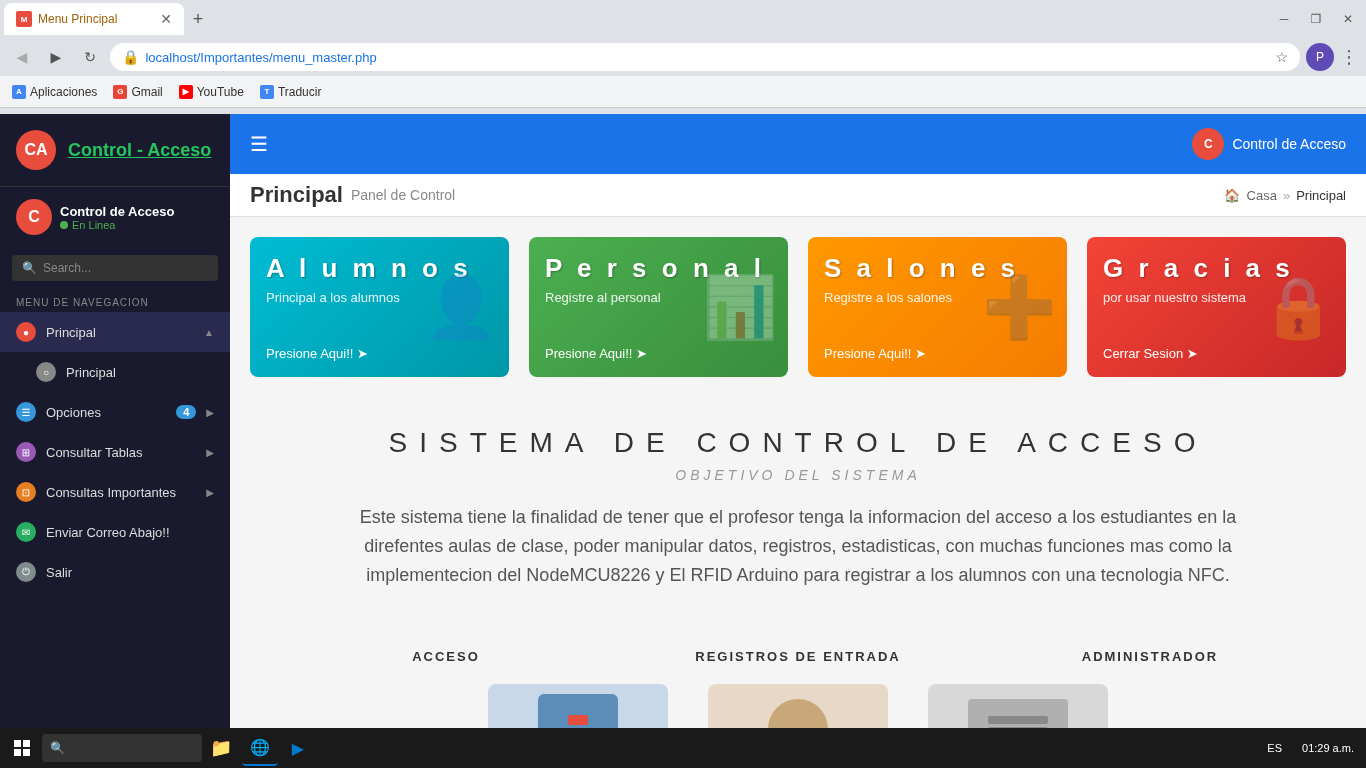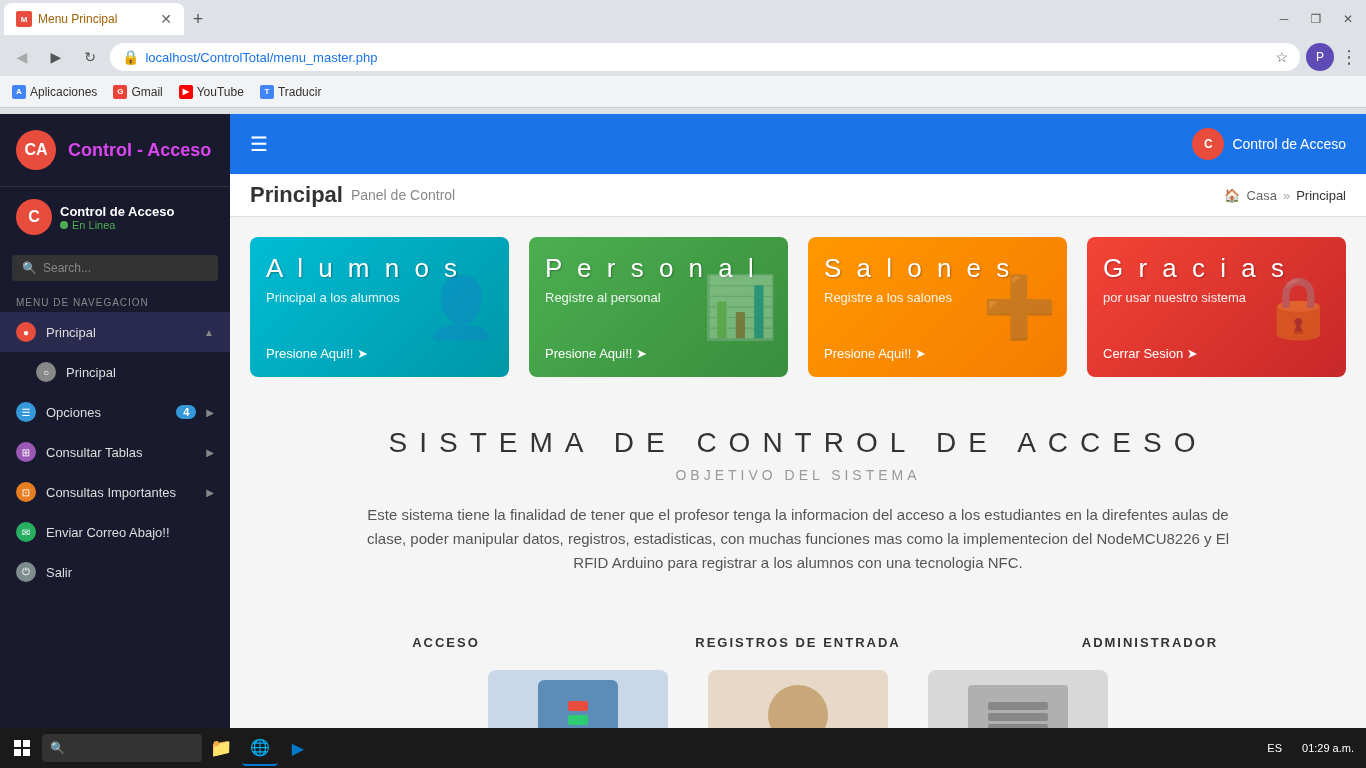--- a/index.html
+++ b/index.html
@@ -31,21 +31,21 @@
     .bookmark-favicon { width: 14px; height: 14px; border-radius: 2px; }
     .bm-apps { background: #4285f4; }
 
     
     .app-container { display: flex; height: calc(768px - 114px); }
 
     
     .sidebar { width: 230px; background: #1a1a2e; color: white; display: flex; flex-direction: column; overflow: hidden; }
     .sidebar-header { padding: 16px; border-bottom: 1px solid #333; display: flex; align-items: center; gap: 12px; }
     .sidebar-logo { width: 40px; height: 40px; background: #e74c3c; border-radius: 50%; display: flex; align-items: center; justify-content: center; color: white; font-size: 16px; font-weight: bold; }
-    .sidebar-brand { font-size: 18px; font-weight: bold; color: #d946ef; }
+    .sidebar-brand { font-size: 18px; font-weight: bold; color: #22c55e; text-decoration: underline; }
     .sidebar-user { padding: 12px 16px; display: flex; align-items: center; gap: 8px; }
     .sidebar-avatar { width: 36px; height: 36px; background: #e74c3c; border-radius: 50%; display: flex; align-items: center; justify-content: center; color: white; font-weight: bold; }
     .sidebar-user-info { flex: 1; }
     .sidebar-username { font-size: 13px; font-weight: bold; color: white; }
     .sidebar-status { font-size: 11px; color: #4caf50; display: flex; align-items: center; gap: 4px; }
     .status-dot { width: 8px; height: 8px; background: #4caf50; border-radius: 50%; }
 
     .sidebar-search { padding: 8px 12px; }
     .search-box { display: flex; align-items: center; background: #333; border-radius: 4px; padding: 6px 10px; gap: 6px; }
     .search-box input { background: none; border: none; outline: none; color: white; font-size: 12px; width: 100%; }
@@ -87,30 +87,30 @@
 
     
     .cards-row { display: flex; gap: 0; padding: 20px; gap: 20px; }
     .card { flex: 1; border-radius: 8px; overflow: hidden; min-height: 140px; position: relative; cursor: pointer; }
     .card-alumnos { background: linear-gradient(135deg, #00bcd4, #0097a7); }
     .card-personal { background: linear-gradient(135deg, #4caf50, #388e3c); }
     .card-salones { background: linear-gradient(135deg, #ff9800, #f57c00); }
     .card-gracias { background: linear-gradient(135deg, #f44336, #c62828); }
 
     .card-content { padding: 16px; height: 100%; display: flex; flex-direction: column; justify-content: space-between; }
-    .card-title { font-size: 26px; font-weight: normal; color: white; letter-spacing: 4px; text-shadow: 1px 1px 2px rgba(0,0,0,0.3); }
+    .card-title { font-size: 26px; font-weight: bold; color: white; letter-spacing: 4px; text-shadow: 1px 1px 2px rgba(0,0,0,0.3); }
     .card-subtitle { font-size: 13px; color: rgba(255,255,255,0.9); margin-top: 6px; }
     .card-action { display: flex; align-items: center; gap: 6px; color: white; font-size: 13px; font-weight: 500; margin-top: auto; }
     .card-icon-large { position: absolute; right: 10px; top: 50%; transform: translateY(-50%); opacity: 0.3; font-size: 60px; color: white; }
 
     
     .system-info { padding: 30px 40px; text-align: center; }
     .system-title { font-size: 28px; letter-spacing: 12px; color: #333; font-weight: 300; text-transform: uppercase; margin-bottom: 8px; }
-    .system-subtitle { font-size: 14px; color: #999; letter-spacing: 4px; margin-bottom: 20px; }
-    .system-description { font-size: 15px; color: #555; line-height: 1.6; max-width: 900px; margin: 0 auto 30px; }
+    .system-subtitle { font-size: 14px; color: #999; letter-spacing: 4px; font-style: italic; margin-bottom: 20px; }
+    .system-description { font-size: 18px; color: #555; line-height: 1.6; max-width: 900px; margin: 0 auto 30px; }
 
     
     .bottom-labels { display: flex; padding: 0 40px; margin-bottom: 20px; }
     .bottom-label { flex: 1; text-align: center; font-size: 13px; font-weight: bold; color: #333; letter-spacing: 2px; }
 
     
     .images-row { display: flex; padding: 0 20px; gap: 40px; justify-content: center; }
 
     
     .taskbar { position: fixed; bottom: 0; left: 0; right: 0; height: 40px; background: #1a1a1a; display: flex; align-items: center; padding: 0 4px; gap: 2px; z-index: 9999; }
@@ -141,21 +141,21 @@
       <div class="win-btn win-close">✕</div>
     </div>
   </div>
 
   <div class="address-bar-row">
     <div class="nav-btn disabled">◀</div>
     <div class="nav-btn">▶</div>
     <div class="nav-btn">↻</div>
     <div class="address-bar">
       <span class="address-icon">🔒</span>
-      <span class="address-text">localhost/ControlTotal/menu_master.php</span>
+      <span class="address-text">localhost/Importantes/menu_master.php</span>
       <span class="star-btn">☆</span>
     </div>
     <div class="profile-btn">P</div>
     <div class="more-btn">⋮</div>
   </div>
 
   <div class="bookmarks-bar">
     <div class="bookmark-item">
       <div class="bookmark-favicon bm-apps" style="width:14px;height:14px;border-radius:2px;background:#4285f4;display:flex;align-items:center;justify-content:center;color:white;font-size:8px;font-weight:bold;">A</div>
       <span>Aplicaciones</span>

